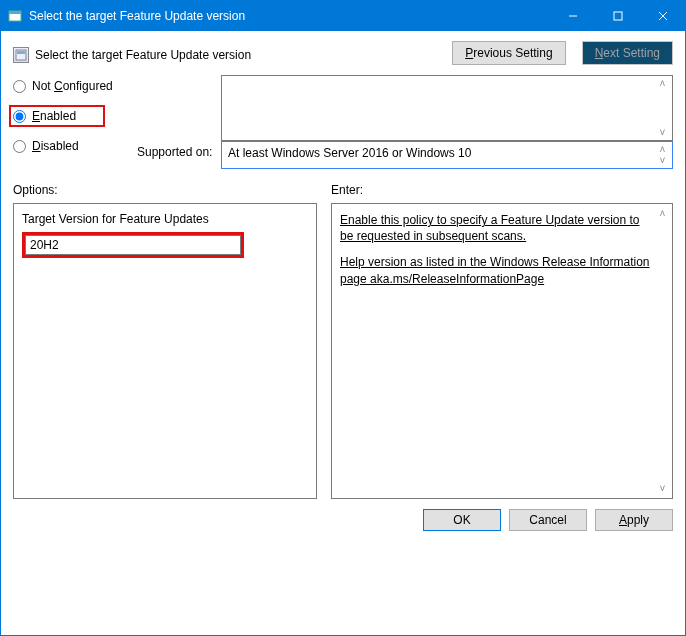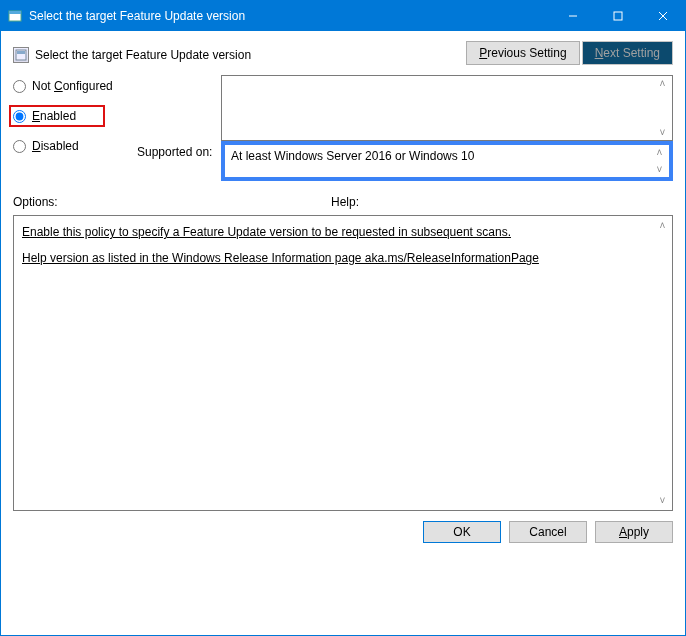--- a/index.html
+++ b/index.html
@@ -7,36 +7,36 @@
   .titlebar { background: #0078d7; color: #fff; height: 30px; display: flex; align-items: center; padding-left: 6px; }
   .titlebar .icon { width: 16px; height: 16px; margin-right: 6px; display:flex; align-items:center; justify-content:center; }
   .titlebar .title { flex: 1; font-size: 12px; }
   .titlebar .winbtns { display: flex; height: 100%; }
   .titlebar .winbtn { width: 45px; display:flex; align-items:center; justify-content:center; color:#fff; }
   .winbtn svg { stroke:#fff; fill:none; }
   .body { padding: 10px 12px 0 12px; }
   .headrow { display:flex; align-items:flex-start; }
   .headrow .lefthead { display:flex; align-items:center; gap:6px; flex:1; padding-top:6px;}
   .headicon { width:16px; height:16px; border:1px solid #888; background: linear-gradient(#eef,#dde); display:flex; align-items:center; justify-content:center; font-size:9px;}
-  .navbtns { display:flex; gap:2px; }
+  .navbtns { display:flex; gap:16px; }
   .btn { background:#e1e1e1; border:1px solid #adadad; padding:4px 12px; min-width:80px; text-align:center; }
   .btn.default { border:1px solid #0078d7; }
   .btn.disabled { color:#a0a0a0; background:#0c4a6e; border:1px solid #c5c5c5; }
   .btn .ul { text-decoration: underline; }
   .midgrid { display:grid; grid-template-columns: 120px 80px 1fr; margin-top:10px; column-gap:4px; }
   .radios { grid-column:1; grid-row:1 / span 3; display:flex; flex-direction:column; gap:12px; padding-top:4px; }
   .radio { display:flex; align-items:center; gap:6px; }
   .radio input { margin:0; }
   .rlabel .ul { text-decoration: underline; }
   .highlight { border:2px solid #d11; padding:2px 8px 2px 2px; margin-left:-4px; width:96px; }
   .lblcol { grid-column:2; text-align:left; }
   .lbl-comment { grid-row:1; padding-top:4px; }
   .lbl-support { grid-row:2; padding-top:4px; }
   .commentbox { grid-column:3; grid-row:1; border:1px solid #7a7a7a; height:66px; position:relative; background:#fff; }
-  .supportbox { grid-column:3; grid-row:2; border:4px solid #3b82f6; height:40px; position:relative; background:#fff; padding:4px 30px 4px 6px; color:#000; }
+  .supportbox { grid-column:3; grid-row:2; border:1px solid #3b82f6; height:28px; position:relative; background:#fff; padding:4px 30px 4px 6px; color:#000; }
   .sb { position:absolute; right:2px; width:15px; color:#888; font-size:10px; display:flex; justify-content:center;}
   .sb.up { top:2px; } .sb.dn { bottom:2px; }
   .labels2 { display:flex; margin-top:14px; }
   .labels2 .l { width: 318px; }
   .panes { display:flex; gap:14px; margin-top:6px; }
   .pane { border:1px solid #7a7a7a; height:296px; background:#fff; position:relative; }
   .pane.left { width:304px; padding:8px; }
   .pane.right { flex:1; padding:8px 20px 4px 8px;text-decoration:underline; }
   .optlabel { margin-bottom:6px; }
   .optinput-wrap { border:3px solid #d11; width:222px; padding:0; }
@@ -117,24 +117,30 @@
     <div class="lblcol lbl-support">Supported on:</div>
     <div class="supportbox">
       <span>At least Windows Server 2016 or Windows 10</span>
       <div class="sb up">˄</div>
       <div class="sb dn">˅</div>
     </div>
   </div>
 
   <div class="labels2">
     <div class="l">Options:</div>
-    <div>Help:</div>
+    <div>Enter:</div>
   </div>
 
   <div class="panes">
+    <div class="pane left">
+      <div class="optlabel">Target Version for Feature Updates</div>
+      <div class="optinput-wrap">
+        <input class="optinput" value="20H2" style="">
+      </div>
+    </div>
     <div class="pane right">
       <div class="helptext">
         <p>Enable this policy to specify a Feature Update version to be requested in subsequent scans.</p>
         <p>Help version as listed in the Windows Release Information page aka.ms/ReleaseInformationPage</p>
       </div>
       <div class="sb up" style="top:4px;">˄</div>
       <div class="sb dn" style="bottom:4px;">˅</div>
     </div>
   </div>
 </div>

